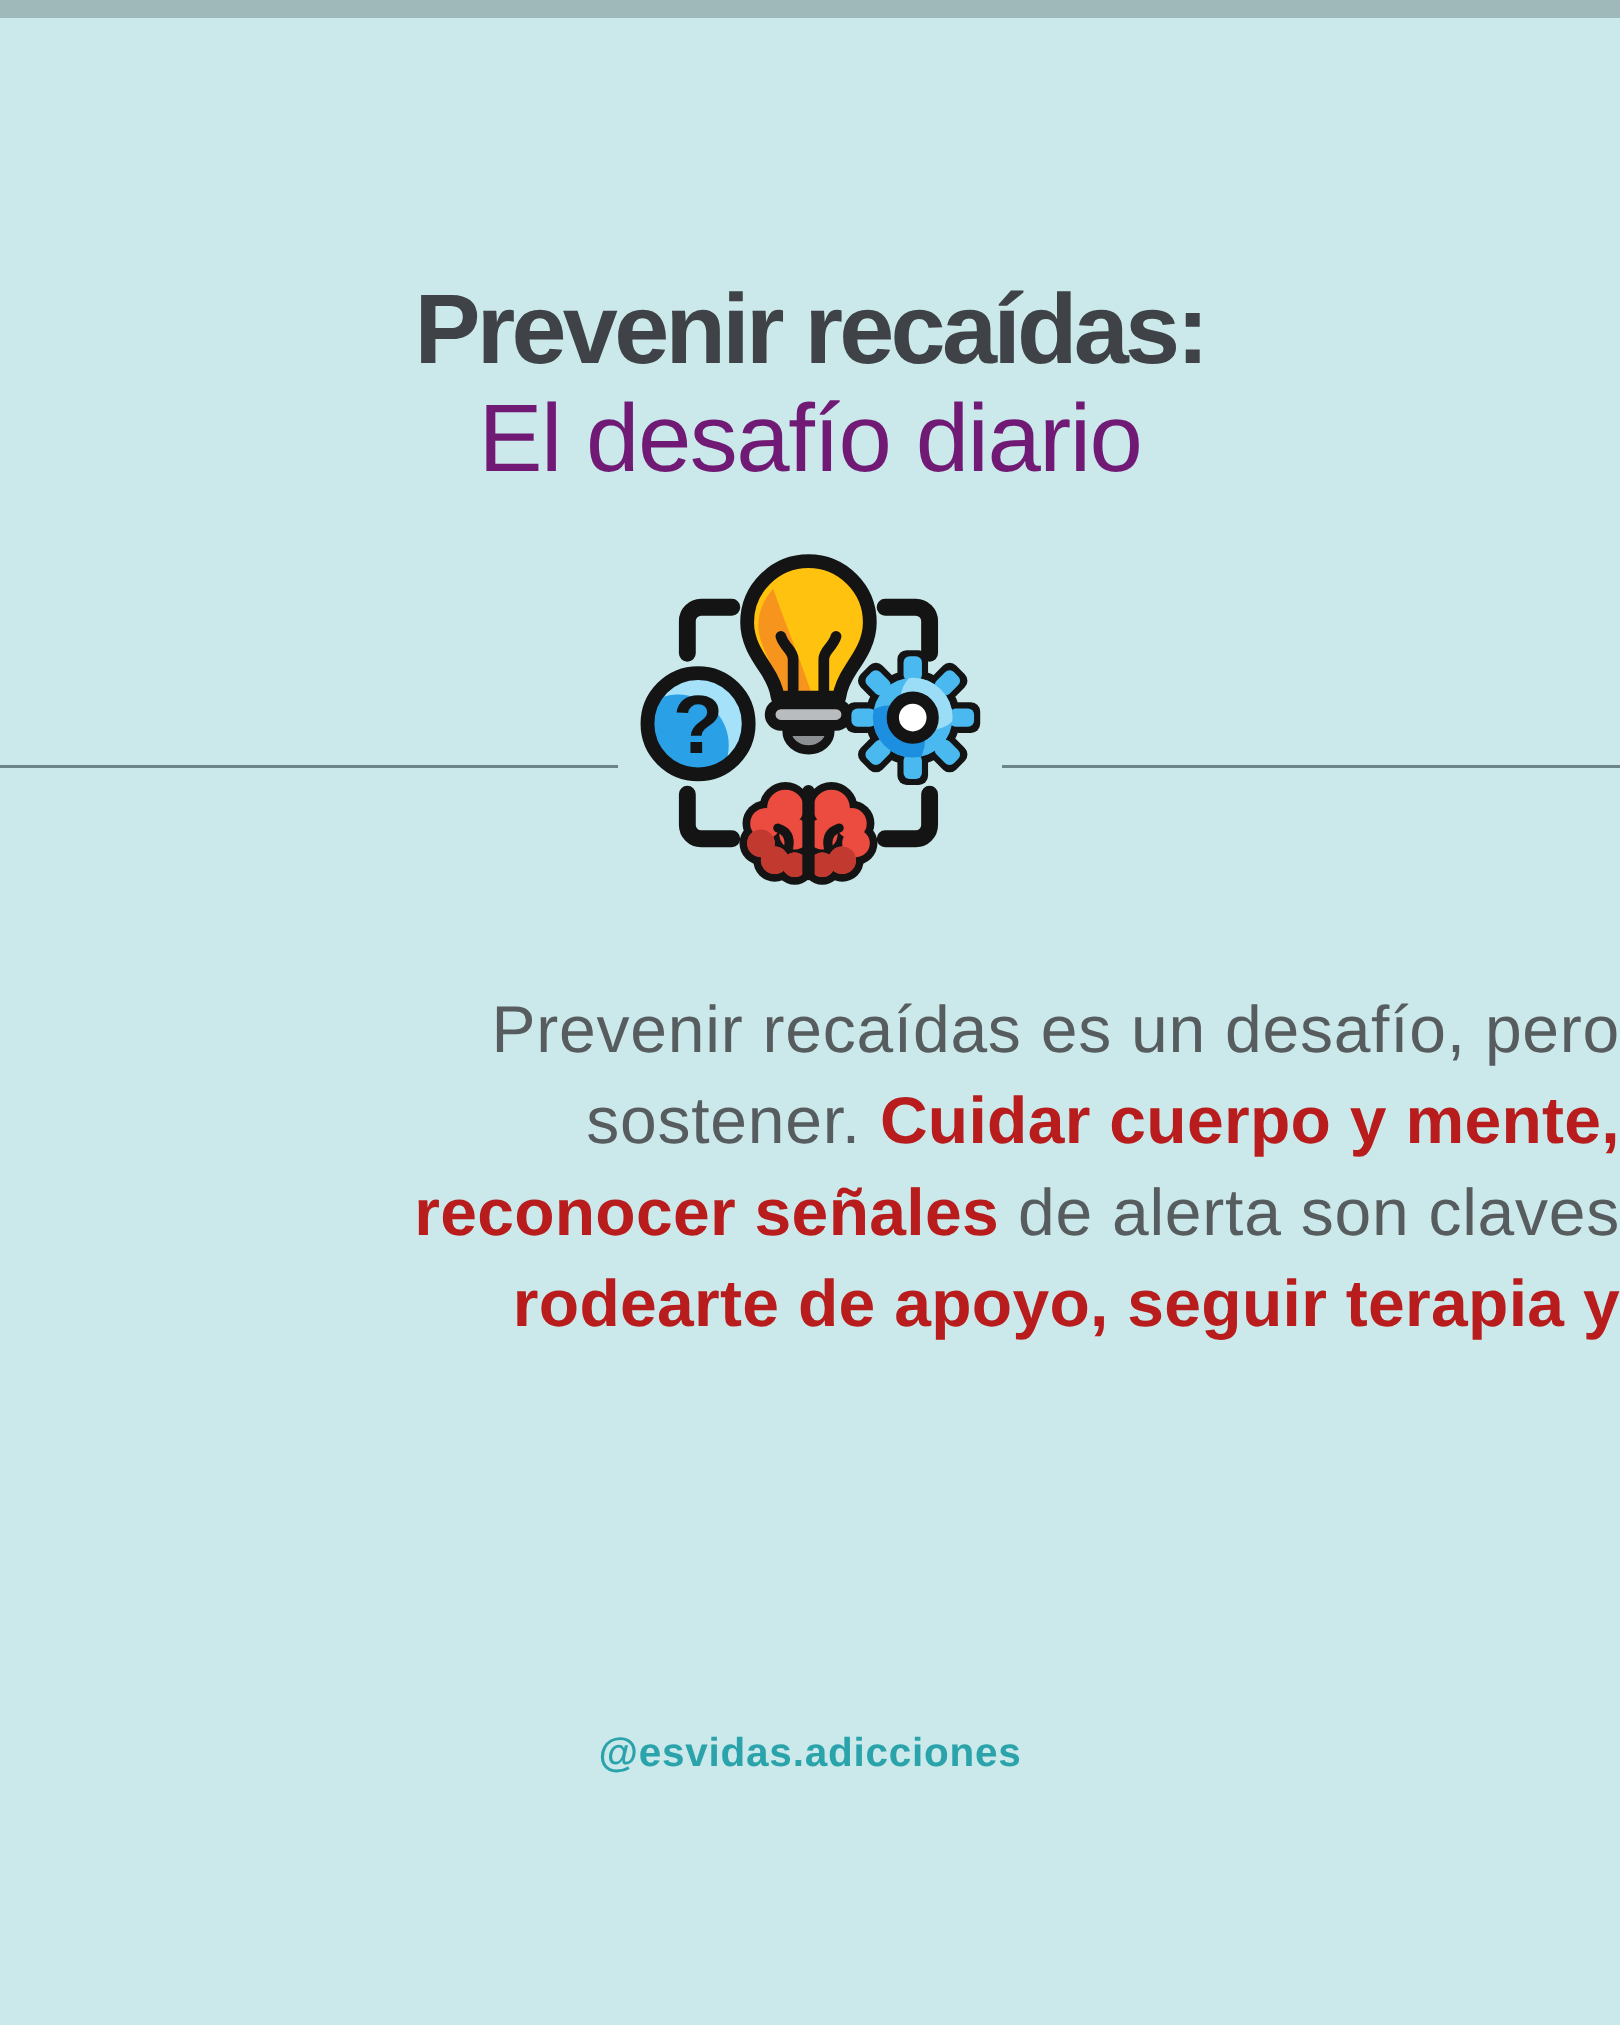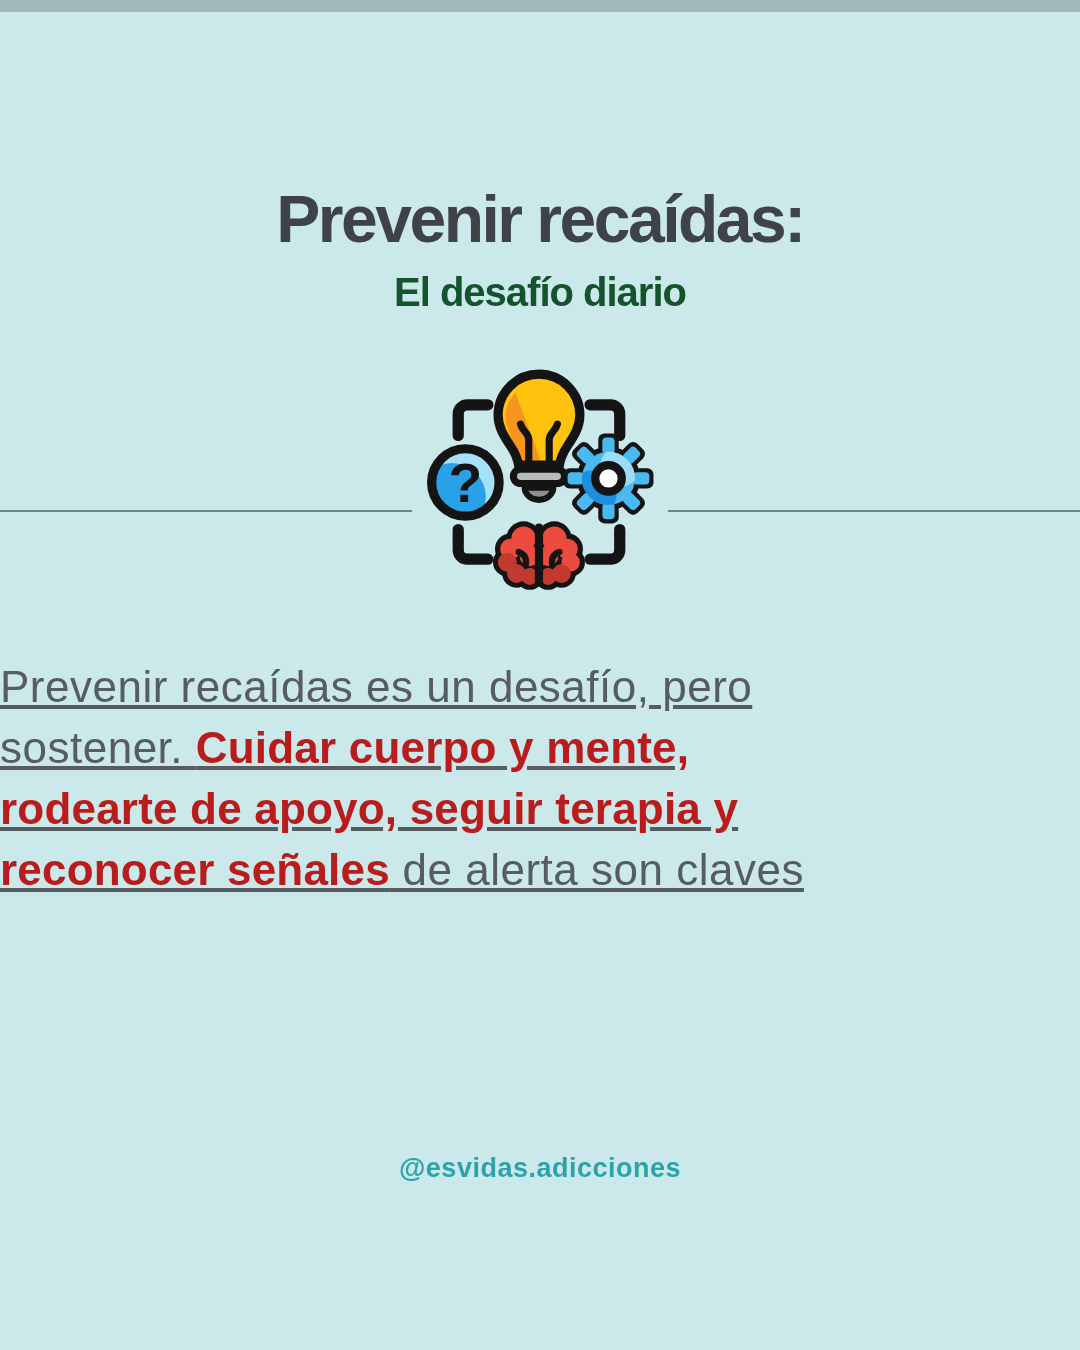--- a/index.html
+++ b/index.html
@@ -7,36 +7,35 @@
     position:relative;
     width:1080px;height:1350px;
     margin:12px auto;
     background:#cbe9ea;
     overflow:hidden;
     font-family:"Liberation Sans", sans-serif;
     -webkit-font-smoothing:antialiased;
   }
   .title{position:absolute;top:170px;left:0;width:100%;text-align:center;}
   .t1{font-size:66px;font-weight:800;letter-spacing:-2.5px;color:#3f4347;line-height:74px;}
-  .t2{font-size:40px;font-weight:700;letter-spacing:-1px;color:#14532d;line-height:72px;}
+  .t2{font-size:64px;font-weight:400;letter-spacing:-1px;color:#701a75;line-height:72px;}
 
   .divider{position:absolute;top:498px;left:0;width:1080px;height:2px;background:#6e8588;}
 
   .icon-wrap{
     position:absolute;top:348px;left:50%;transform:translateX(-50%);
     width:256px;height:246px;background:#cbe9ea;
     display:flex;align-items:center;justify-content:center;
   }
 
   .body-text{
     position:absolute;top:644px;left:0;width:100%;
-    text-align:left;
+    text-align:right;
     font-size:44px;line-height:61px;letter-spacing:0.5px;
     color:#575c5f;
-    text-decoration:underline;
   }
   .para + .para{margin-top:76px;}
   .tline{white-space:nowrap;}
   .seg.bold{font-weight:700;color:#b91c1c;letter-spacing:0.2px;}
 
   .footer{position:absolute;top:1141px;left:0;width:100%;text-align:center;}
   .handle{font-size:27px;font-weight:700;letter-spacing:0.5px;color:#2ba3ab;}
 </style>
 </head>
 <body>
@@ -163,22 +162,22 @@
           <path d="M20,-4 q-9,3 -7,13" stroke-width="6"></path>
         </g>
       </g>
     </svg>
   </div>
 
   <section class="body-text">
       <div class="para">
         <div class="tline"><span class="seg">Prevenir recaídas es un desafío, pero</span></div>
         <div class="tline"><span class="seg">sostener. </span><span class="seg bold">Cuidar cuerpo y mente,</span></div>
+        <div class="tline"><span class="seg bold">reconocer señales</span><span class="seg"> de alerta son claves</span></div>
         <div class="tline"><span class="seg bold">rodearte de apoyo, seguir terapia y</span></div>
-        <div class="tline"><span class="seg bold">reconocer señales</span><span class="seg"> de alerta son claves</span></div>
       </div>
     </section>
 
   <footer class="footer">
     <div class="handle">@esvidas.adicciones</div>
   </footer>
 
 </div>
 
 </body></html>

